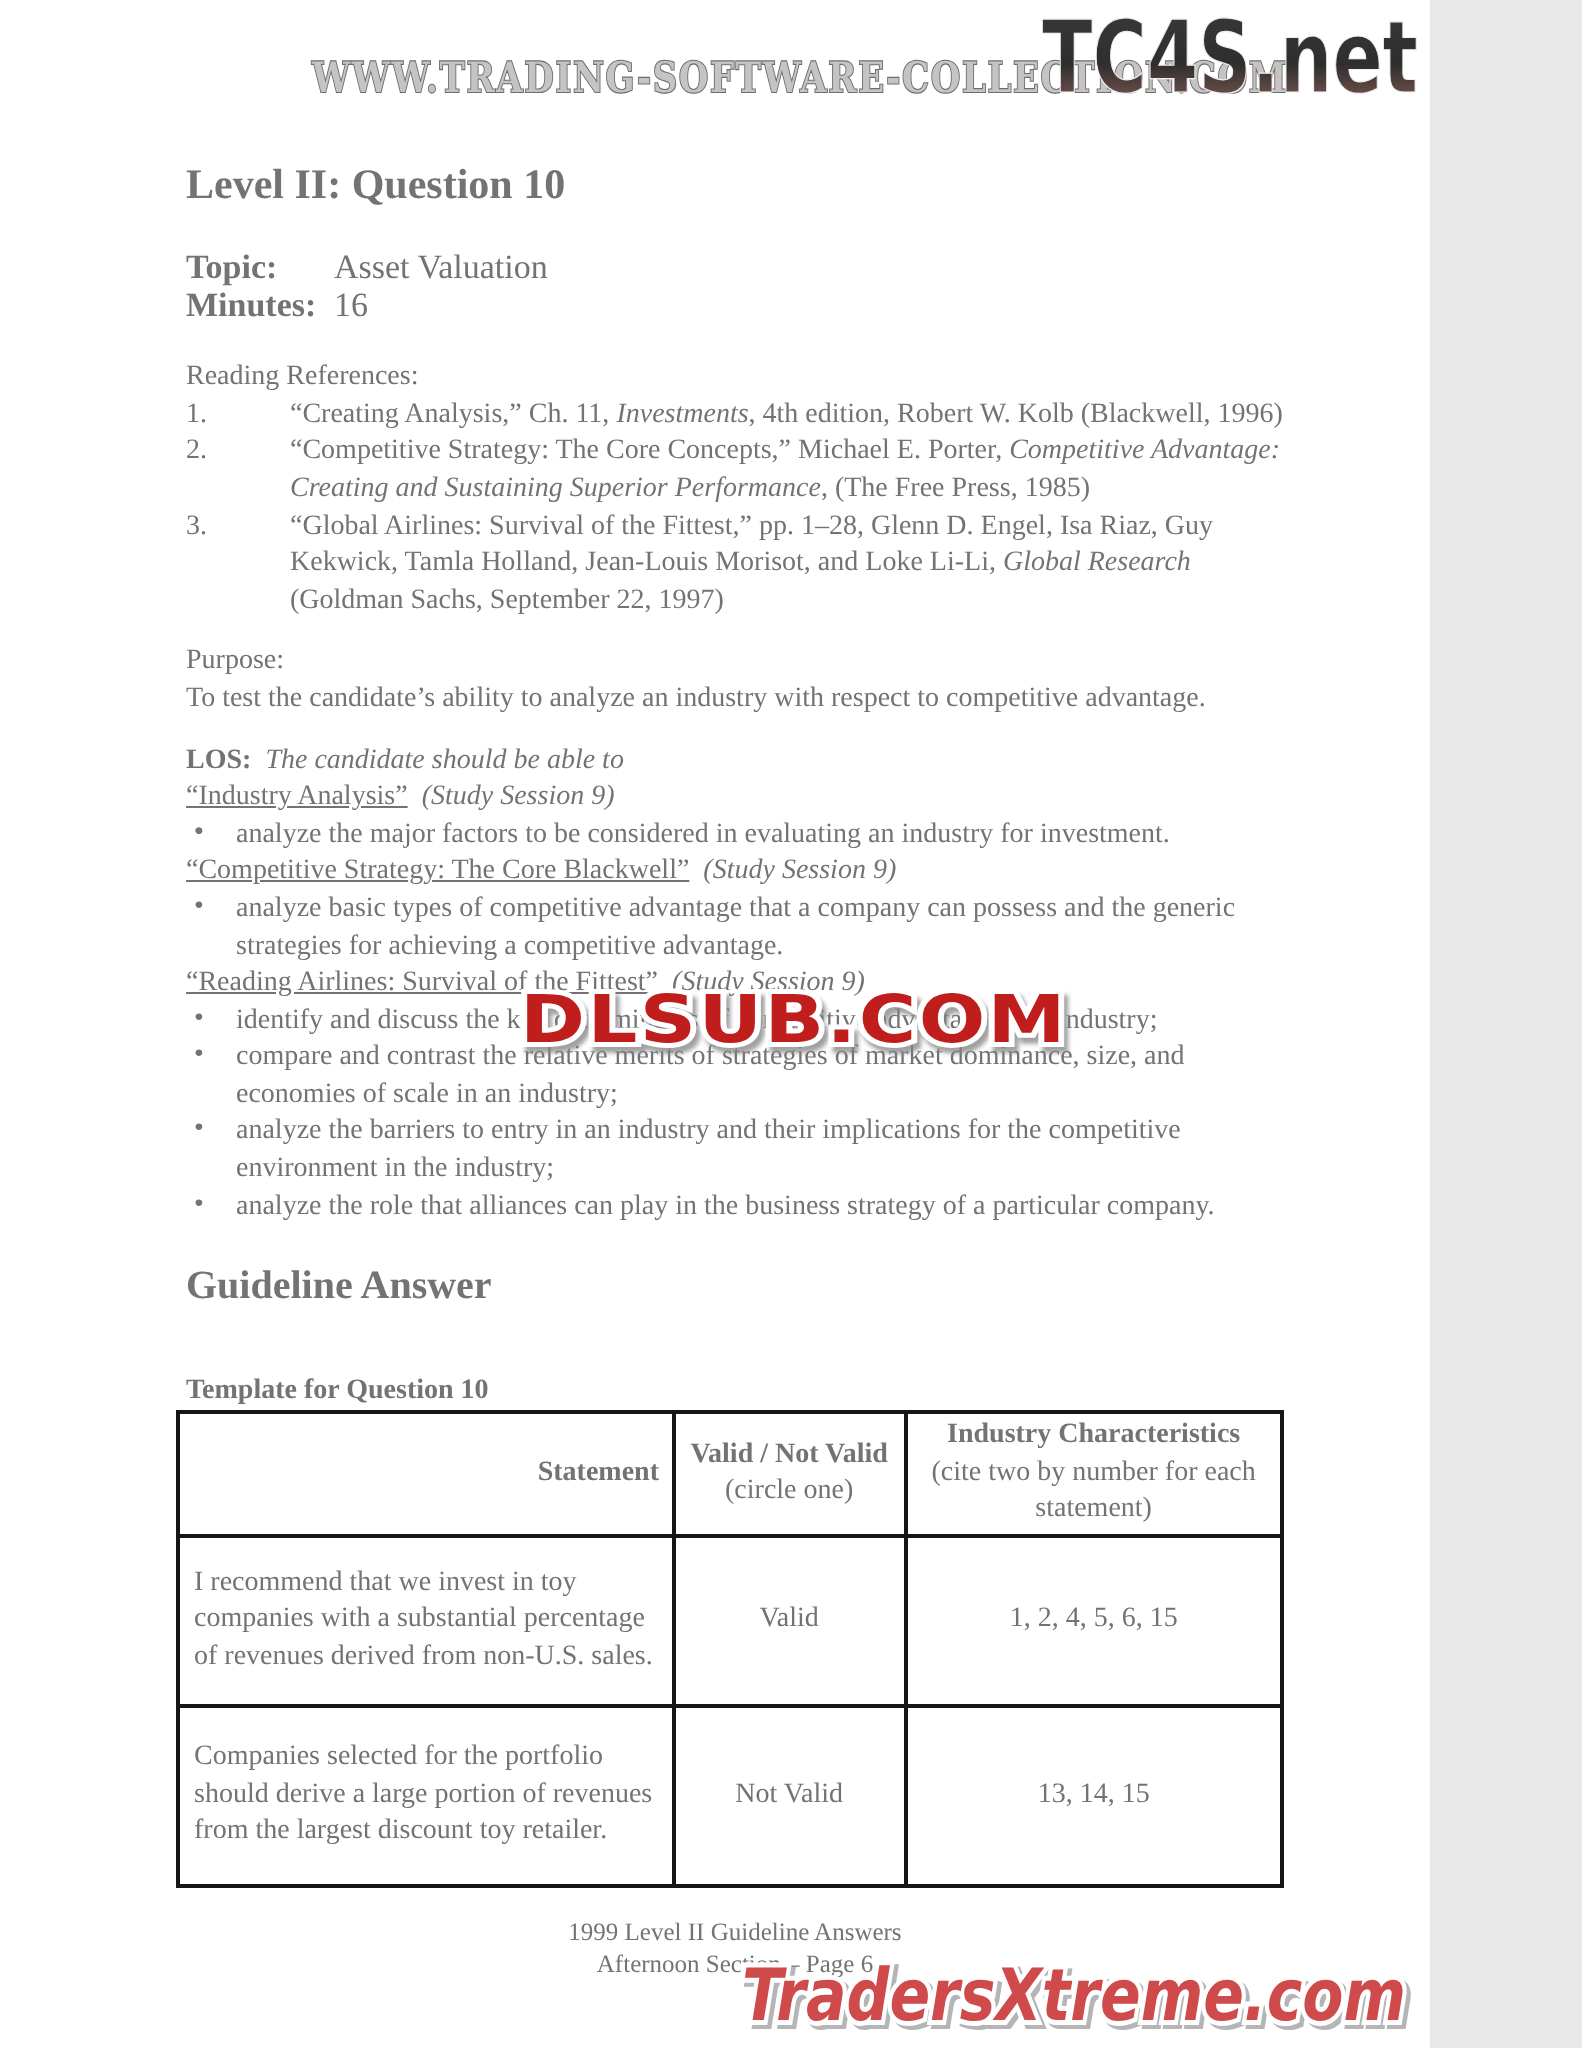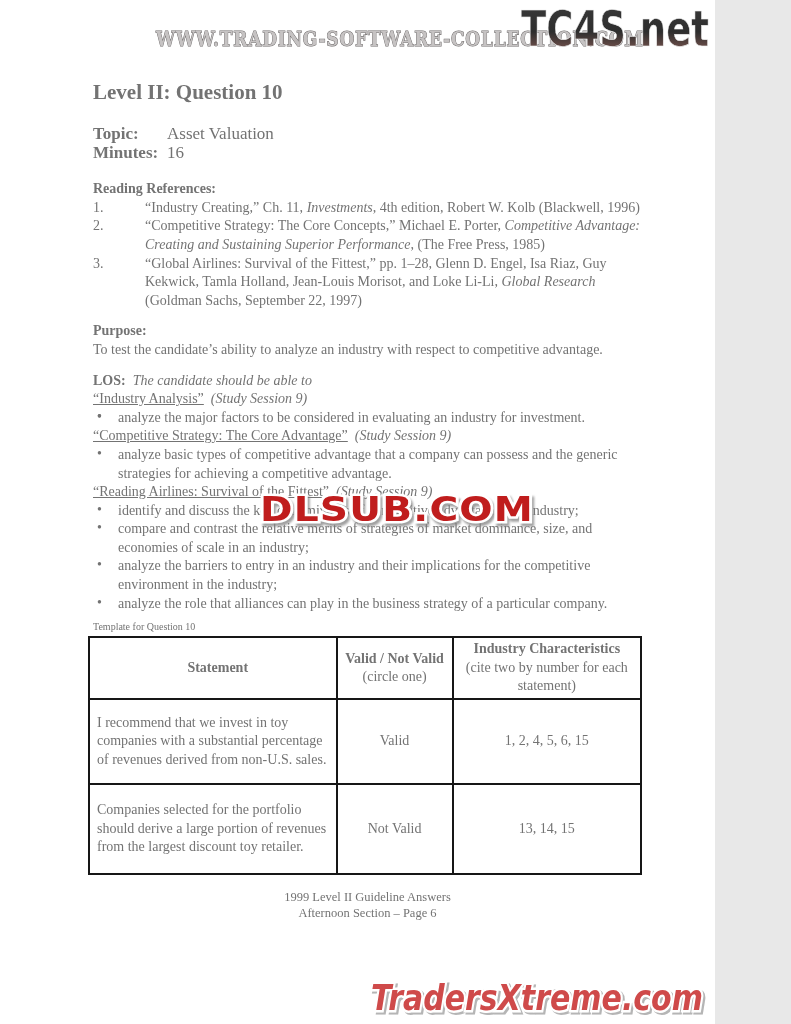--- a/index.html
+++ b/index.html
@@ -10,49 +10,49 @@
     background: #ffffff;
     overflow: hidden;
     font-family: "Liberation Serif", "DejaVu Serif", serif;
     color: #737373;
   }
   .content { padding: 0 73px 0 93px; }
   .title { margin-top: 82px; font-size: 21px; line-height: 20px; font-weight: bold; }
   .meta { margin-top: 23px; }
   .meta-row { line-height: 18.6px; font-size: 17px; }
   .meta-label { display: inline-block; width: 74px; font-weight: bold; }
-  .sect { margin-top: 18px; font-weight: bold; font-size: 14px; line-height: 18.6px; }
+  .sect { margin-top: 18px; font-weight: normal; font-size: 14px; line-height: 18.6px; }
   .sect.purpose { margin-top: 12px; }
   .body-line, .ref, .para, .bullet, .group-title, .los-line { font-size: 14px; line-height: 18.6px; }
   .ref { position: relative; padding-left: 52px; }
   .ref-num { position: absolute; left: 0; top: 0; }
   .los-line { margin-top: 12px; }
   .b { font-weight: bold; }
   .u { text-decoration: underline; }
   .prewrap { white-space: pre-wrap; font-style: italic; }
   .bullet { position: relative; padding-left: 25px; }
   .dot { position: absolute; left: 4px; top: -1px; }
   .guideline { margin-top: 19px; font-size: 20px; line-height: 22px; font-weight: bold; }
-  .tpl-heading { margin-top: 4px; font-size: 10px; line-height: 19px; font-weight: normal; }
+  .tpl-heading { margin-top: 32px; font-size: 14px; line-height: 19px; font-weight: bold; }
   table.tpl {
     border-collapse: collapse;
     margin-left: -5px;
     table-layout: fixed;
   }
   table.tpl th, table.tpl td {
     border: 2px solid #161616;
     font-size: 14px; line-height: 18.6px;
     vertical-align: middle;
     font-weight: normal;
   }
   .col-stmt { width: 284px; }
   .col-valid { width: 131px; }
   .col-ind { width: 207px; }
   th.hdr { height: 56px; text-align: center; padding: 2px 6px; }
-  th.hdr.stmt-hdr { text-align: center; padding-left: 16px; }
+  th.hdr.stmt-hdr { text-align: right; padding-left: 16px; }
   .th-b { font-weight: bold; }
   td.stmt-cell { height: 85px; text-align: left; padding: 4px 8px 4px 7px; }
   td.center-cell { text-align: center; padding: 4px 6px; }
   tr.row2 td.stmt-cell { height: 90px; }
   .footer { margin-top: 14px; text-align: center; font-size: 12.5px; line-height: 16px; }
 
   
   .wm { position: absolute; pointer-events: none; }
   .wm-topsite { left: 150px; top: 16px; }
   .wm-tc4s { right: 2px; top: 0px; }
@@ -88,21 +88,21 @@
         <span class="meta-label">Topic:</span><span>Asset Valuation</span>
       </div>
       <div class="meta-row">
         <span class="meta-label">Minutes:</span><span>16</span>
       </div>
     </div>
 
     <div class="sect">Reading References:</div>
 
     <div class="ref">
-      <span class="ref-num">1.</span><span class="ref-text"><span>“Industry Creating,” Ch. 11, </span><span style="font-style: italic;">Investments</span><span>, 4th edition, Robert W. Kolb (Blackwell, 1996)</span></span>
+      <span class="ref-num">1.</span><span class="ref-text"><span>“Creating Analysis,” Ch. 11, </span><span style="font-style: italic;">Investments</span><span>, 4th edition, Robert W. Kolb (Blackwell, 1996)</span></span>
     </div>
     <div class="ref">
       <span class="ref-num">2.</span><span class="ref-text"><span>“Competitive Strategy: The Core Concepts,” Michael E. Porter,  </span><span style="font-style: italic;">Competitive Advantage: Creating and Sustaining Superior Performance</span><span>, (The Free Press, 1985)</span></span>
     </div>
     <div class="ref">
       <span class="ref-num">3.</span><span class="ref-text"><span>“Global Airlines: Survival of the Fittest,” pp. 1–28, Glenn D. Engel, Isa Riaz, Guy Kekwick, Tamla Holland, Jean-Louis Morisot, and Loke Li-Li, </span><span style="font-style: italic;">Global Research</span><span> (Goldman Sachs, September 22, 1997)</span></span>
     </div>
 
     <div class="sect purpose">Purpose:</div>
     <div class="para">To test the candidate’s ability to analyze an industry with respect to competitive advantage.</div>
@@ -115,21 +115,21 @@
       <span class="u">“Industry Analysis”</span><span class="prewrap">  (Study Session 9)</span>
     </div>
     <div class="bullet">
       <span class="dot">•</span>
     </div>
     <div class="bullet">
       <span class="dot">•</span><span>analyze the major factors to be considered in evaluating an industry for investment.</span>
     </div>
 
     <div class="group-title">
-      <span class="u">“Competitive Strategy: The Core Advantage”</span><span class="prewrap">  (Study Session 9)</span>
+      <span class="u">“Competitive Strategy: The Core Blackwell”</span><span class="prewrap">  (Study Session 9)</span>
     </div>
     <div class="bullet">
       <span class="dot">•</span><span>analyze basic types of competitive advantage that a company can possess and the generic strategies for achieving a competitive advantage.</span>
     </div>
 
     <div class="group-title">
       <span class="u">“Reading Airlines: Survival of the Fittest”</span><span class="prewrap">  (Study Session 9)</span>
     </div>
     <div class="bullet">
       <span class="dot">•</span><span>identify and discuss the key determinants of competitive advantage in an industry;</span>
@@ -137,20 +137,21 @@
     <div class="bullet">
       <span class="dot">•</span><span>compare and contrast the relative merits of strategies of market dominance, size, and economies of scale in an industry;</span>
     </div>
     <div class="bullet">
       <span class="dot">•</span><span>analyze the barriers to entry in an industry and their implications for the competitive environment in the industry;</span>
     </div>
     <div class="bullet">
       <span class="dot">•</span><span>analyze the role that alliances can play in the business strategy of a particular company.</span>
     </div>
 
+    <div class="guideline">Guideline Answer</div>
 
     <div class="tpl-heading">Template for Question 10</div>
 
     <table class="tpl">
       <colgroup>
           <col class="col-stmt">
           <col class="col-valid">
           <col class="col-ind">
         </colgroup>
       <tbody>

